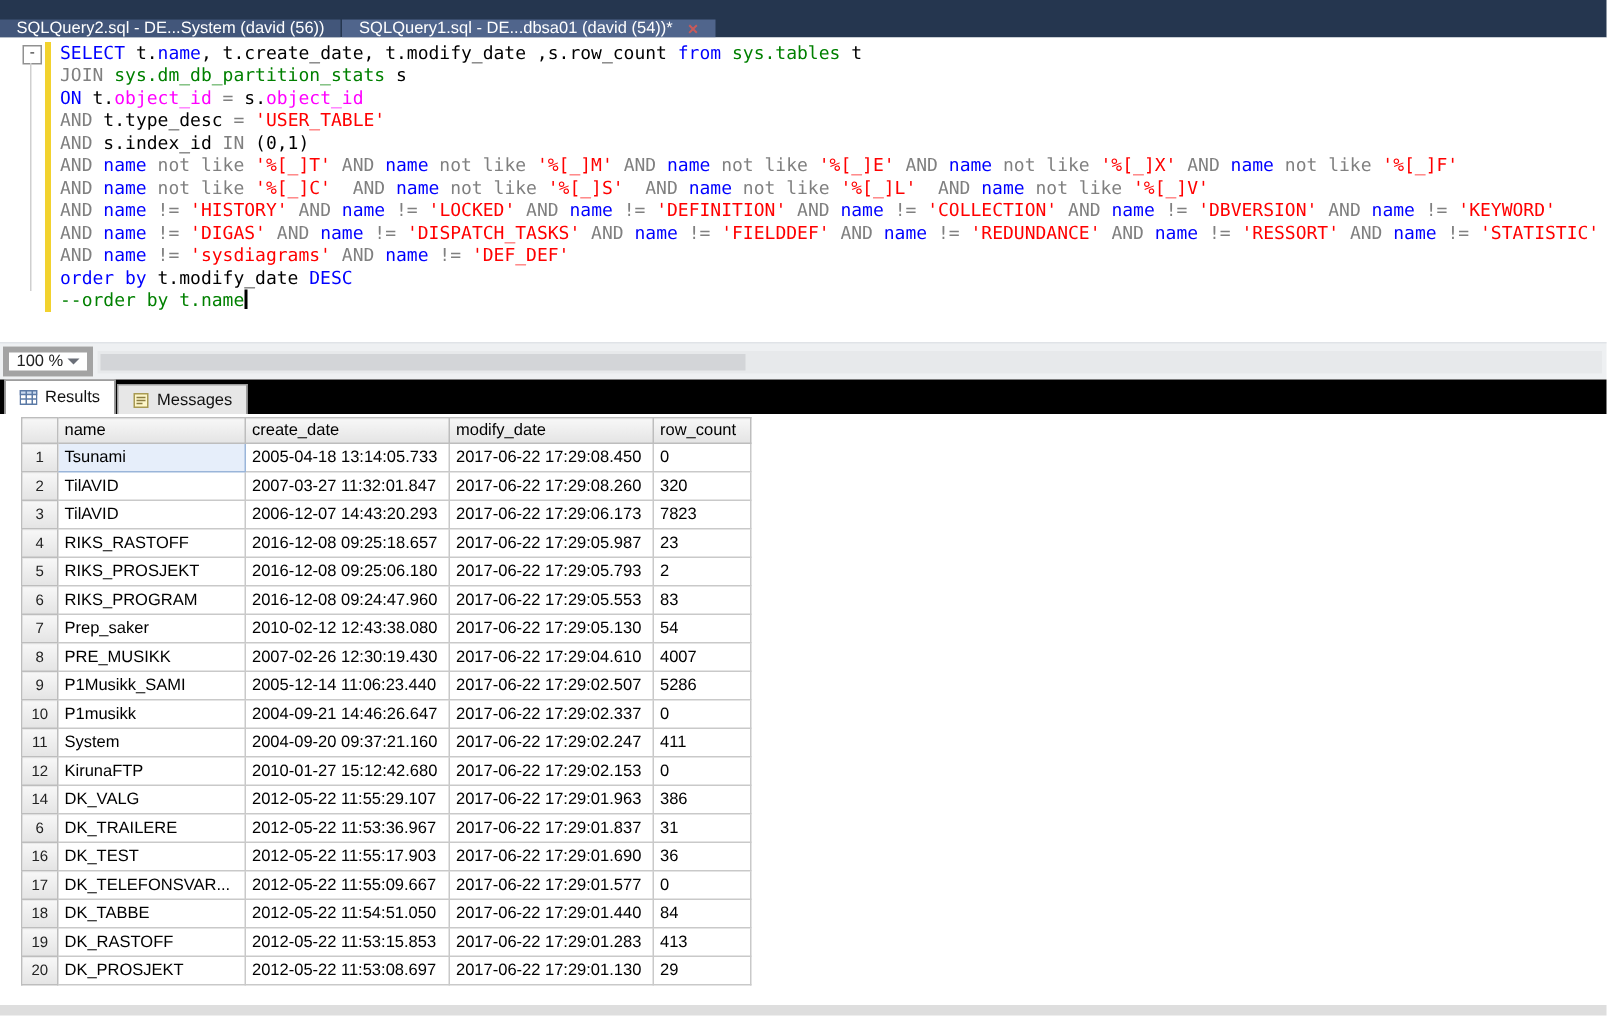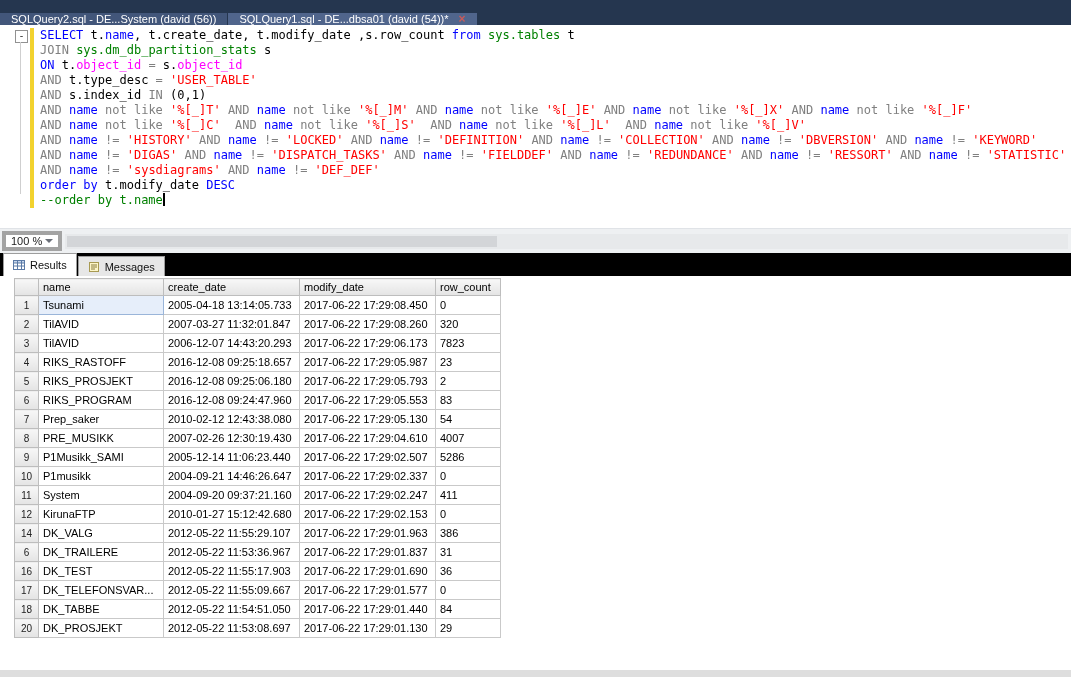--- a/index.html
+++ b/index.html
@@ -230,20 +230,27 @@
             <td>0</td>
           </tr>
           <tr>
             <th class="rowhdr">18</th>
             <td>DK_TABBE</td>
             <td>2012-05-22 11:54:51.050</td>
             <td>2017-06-22 17:29:01.440</td>
             <td>84</td>
           </tr>
           <tr>
+            <th class="rowhdr">19</th>
+            <td>DK_RASTOFF</td>
+            <td>2012-05-22 11:53:15.853</td>
+            <td>2017-06-22 17:29:01.283</td>
+            <td>413</td>
+          </tr>
+          <tr>
             <th class="rowhdr">20</th>
             <td>DK_PROSJEKT</td>
             <td>2012-05-22 11:53:08.697</td>
             <td>2017-06-22 17:29:01.130</td>
             <td>29</td>
           </tr>
         </tbody>
       </table>
     <div class="results-hscroll"></div>
   </div>

